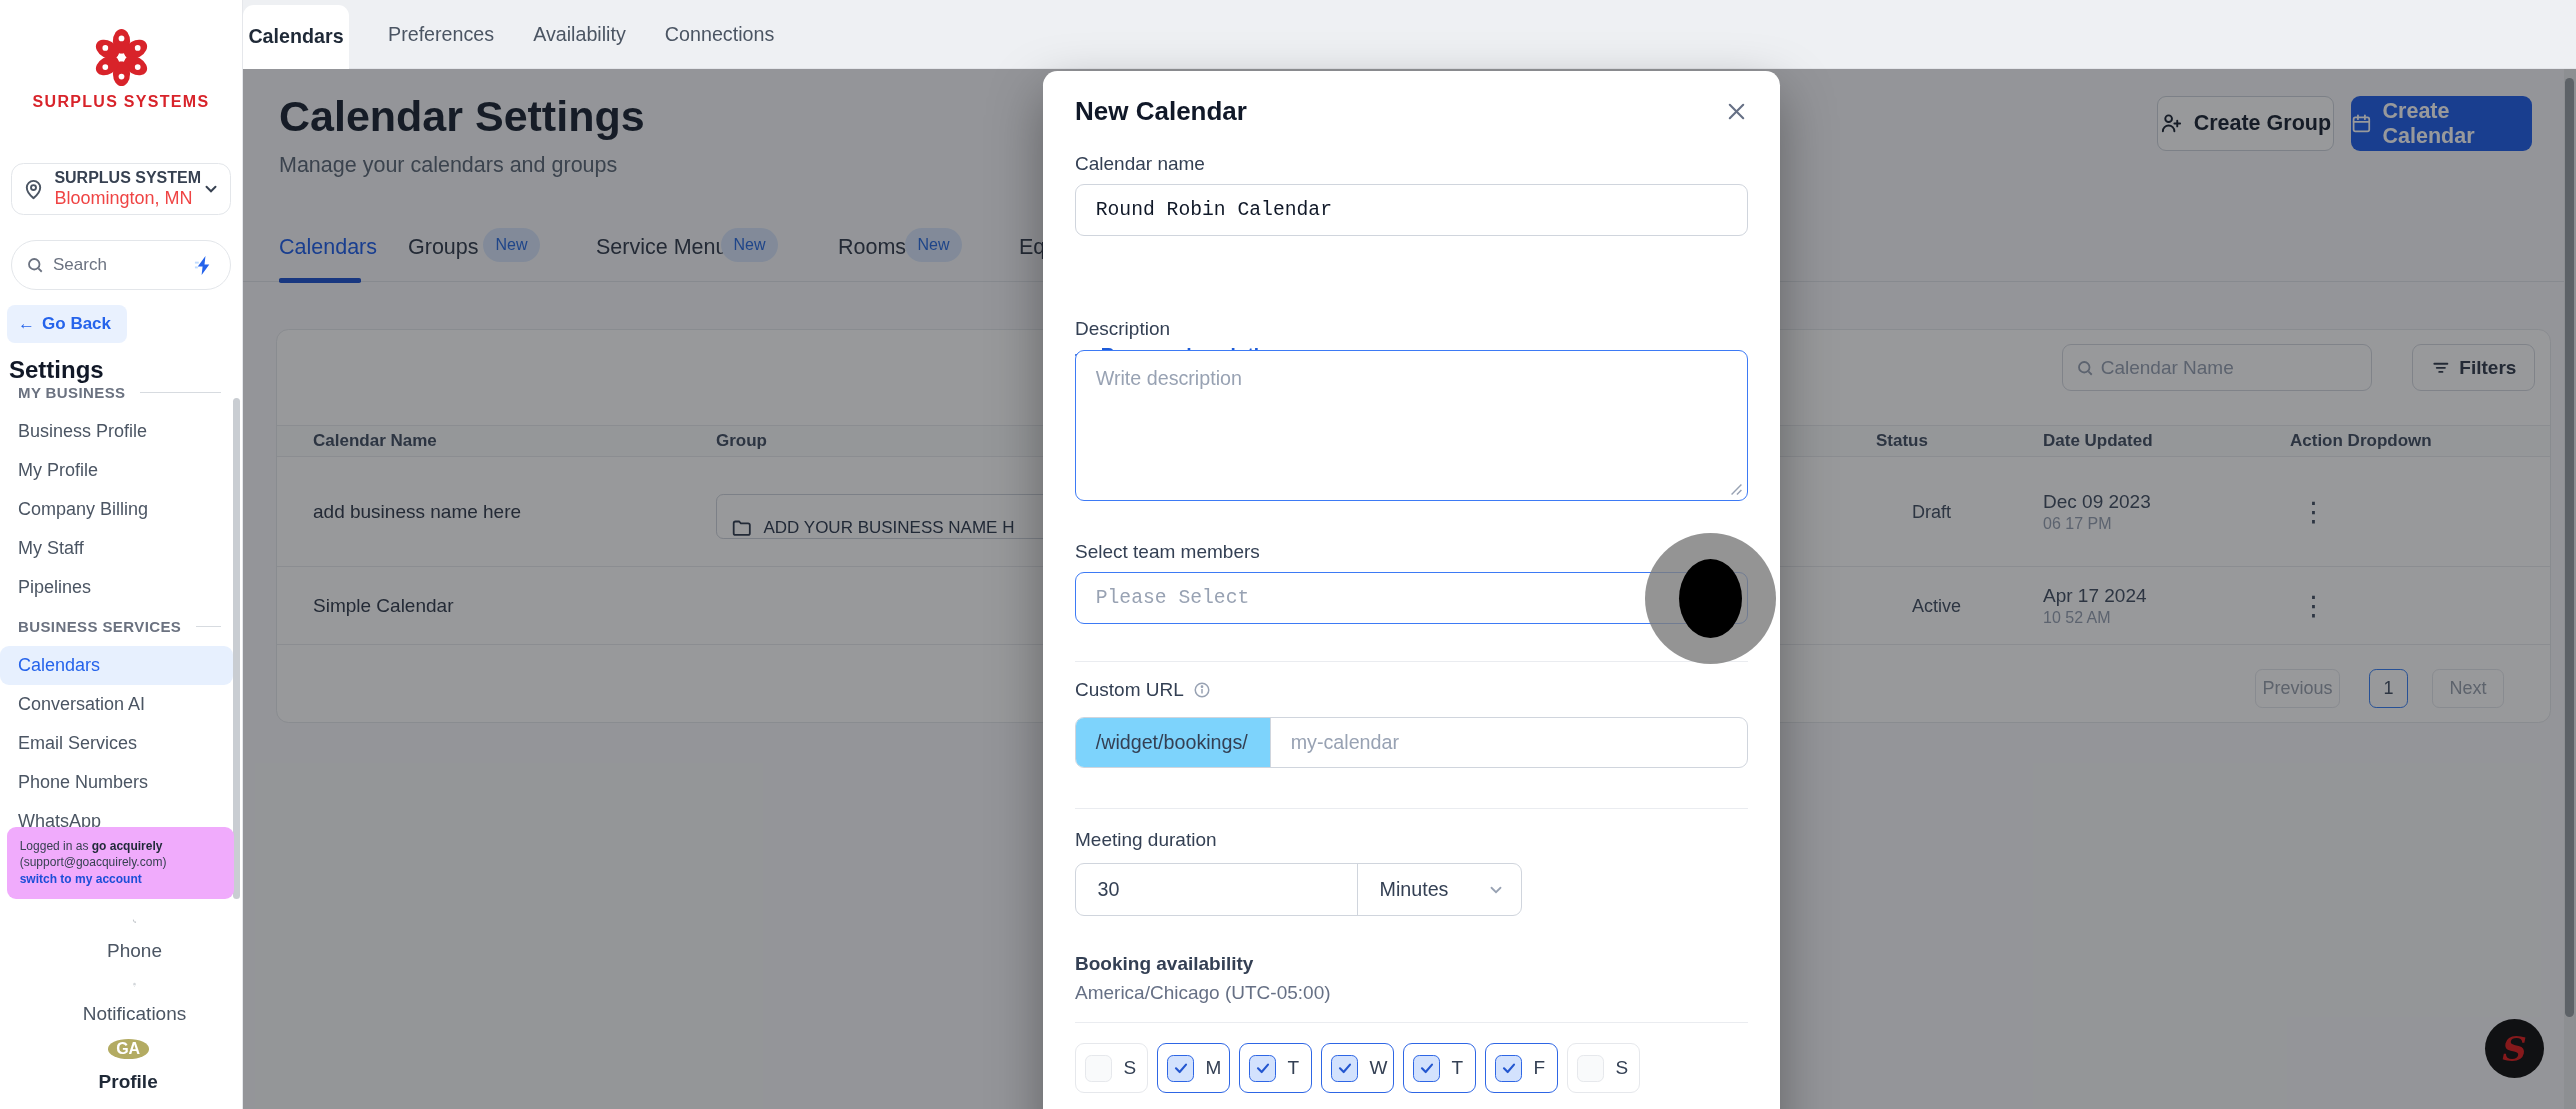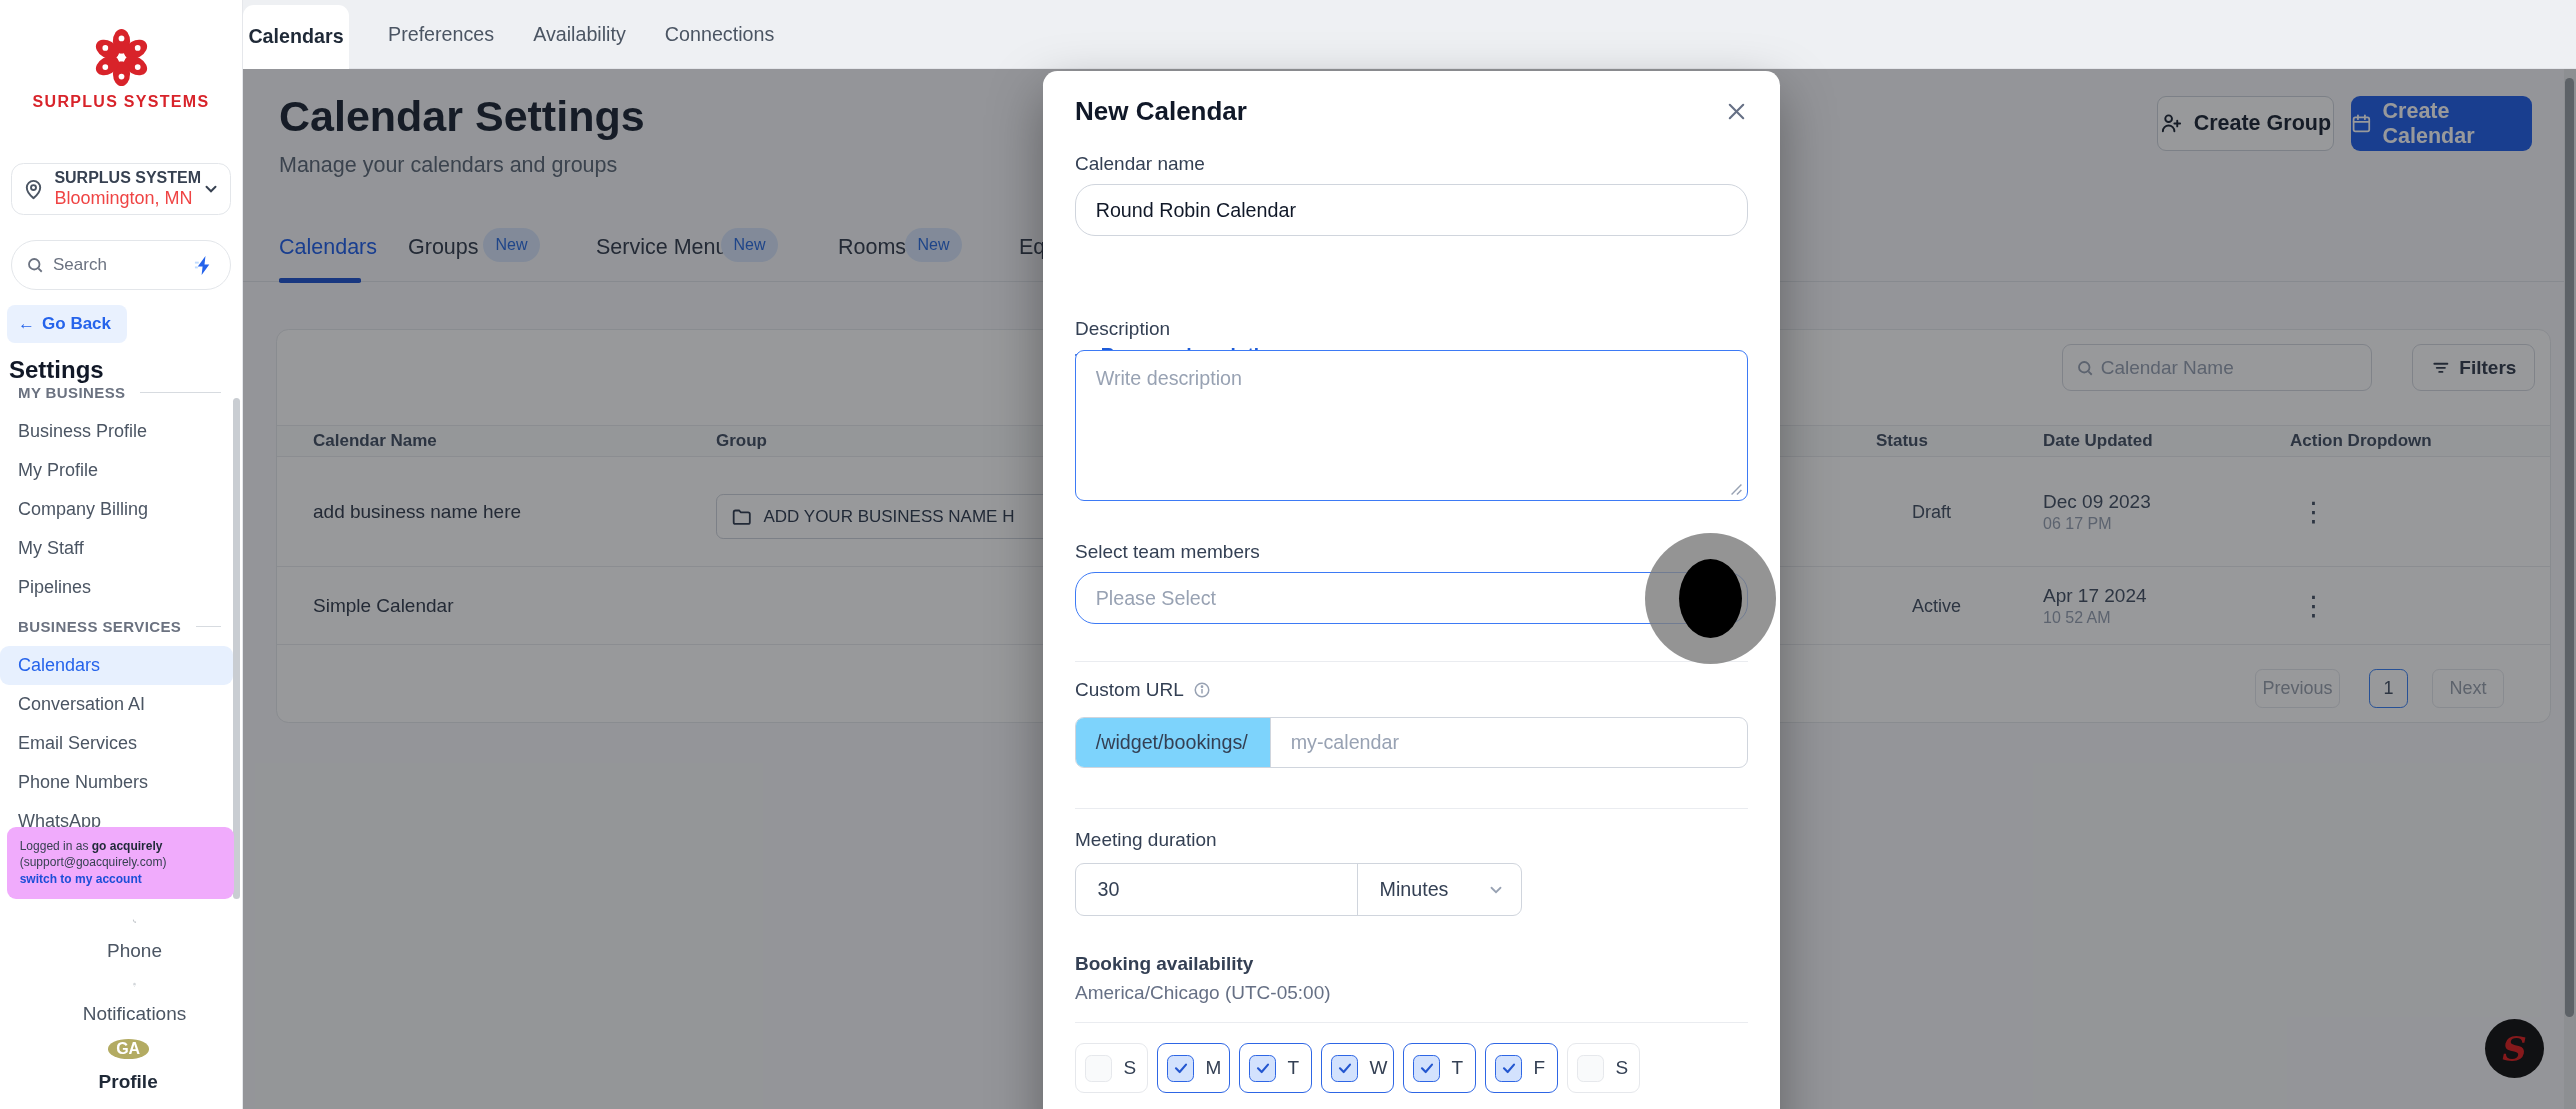--- a/index.html
+++ b/index.html
@@ -53,21 +53,21 @@
 
   .card { position:absolute; left:33px; top:260px; width:2275px; height:394px; background:#ffffff; border:0.9px solid #e6e8ec; border-radius:12.5px; }
   .tb-search { position:absolute; left:1785px; top:14.3px; width:310px; height:47px; border:1.3px solid #d6dae1; border-radius:9px; display:flex; align-items:center; padding:0 12.5px; gap:7.2px; }
   .tb-search .ph { font-size:19px; color:#98a2b3; }
   .tb-filters { position:absolute; left:2135px; top:14.3px; width:123px; height:47px; border:1.3px solid #d6dae1; border-radius:9px; display:flex; align-items:center; justify-content:center; gap:9px; font-size:19px; font-weight:600; color:#374151; }
   .thead { position:absolute; left:0; right:0; top:95px; height:32px; background:#fafbfc; border-top:0.9px solid #e8eaee; border-bottom:0.9px solid #e8eaee; }
   .th { position:absolute; top:50%; transform:translateY(-50%); font-size:17px; font-weight:600; color:#475467; }
   .trow1 { position:absolute; left:0; right:0; top:127px; height:110px; border-bottom:0.9px solid #e8eaee; }
   .trow2 { position:absolute; left:0; right:0; top:237px; height:78px; border-bottom:0.9px solid #e8eaee; }
   .td-name { position:absolute; left:36px; top:50%; transform:translateY(-50%); font-size:19px; color:#374151; }
-  .group-chip { position:absolute; left:439px; top:37px; width:429px; height:45px; border:1.3px solid #cfd4dc; border-radius:7.2px; display:flex; align-items:center; gap:10.7px; padding:0 14.3px; font-size:17px; color:#344054; white-space:nowrap; overflow:hidden; }
+  .group-chip { position:absolute; left:439px; top:37px; width:429px; height:45px; border:1.3px solid #cfd4dc; border-radius:7.2px; display:flex; align-items:flex-end; gap:10.7px; padding:0 14.3px; font-size:17px; color:#344054; white-space:nowrap; overflow:hidden; }
   .td-status { position:absolute; left:1635px; top:50%; transform:translateY(-50%); font-size:18px; color:#475467; }
   .td-date { position:absolute; left:1766px; top:50%; transform:translateY(-50%); }
   .td-date .d { font-size:19px; color:#475467; }
   .td-date .t { font-size:16px; color:#98a2b3; margin-top:2.7px; }
   .td-kebab { position:absolute; left:2023px; top:50%; transform:translateY(-50%); font-size:27px; color:#475467; line-height:1; }
   .pg-btn { position:absolute; top:339px; height:39px; border:1.3px solid #e4e7ec; border-radius:7.2px; background:#fff; display:flex; align-items:center; justify-content:center; font-size:18px; color:#9aa2af; }
   .pg-prev { left:1978px; width:85px; }
   .pg-num  { left:2092px; width:39px; border-color:#3b82f6; color:#475467; }
   .pg-next { left:2155px; width:72px; }
 
@@ -75,21 +75,21 @@
   .chat-glyph { color:#e02424; font-family:"DejaVu Serif",serif; font-size:34px; font-weight:700; font-style:italic; }
   .vscroll { position:absolute; right:0; top:0; bottom:0; width:12.5px; background:#eceef0; }
   .vscroll .thumb { position:absolute; left:1.8px; right:1.8px; top:9px; height:939px; background:#9aa0a6; border-radius:5.4px; }
 
   
   .dim { position:absolute; left:243px; top:69px; right:0; bottom:0; background:rgba(10,12,16,0.42); z-index:40; }
   .modal { position:absolute; left:1043px; top:71px; width:737px; height:1073px; background:#ffffff; border-radius:14.3px; box-shadow:0 21.5px 54px rgba(0,0,0,0.35); z-index:60; padding:0 32px; }
   .modal-title { position:absolute; left:32px; top:25px; font-size:26px; font-weight:700; color:#101828; }
   .modal-close { position:absolute; right:32px; top:29px; width:23px; height:23px; cursor:pointer; }
   .m-label { position:absolute; left:32px; font-size:19px; color:#344054; }
-  .m-input { position:absolute; left:32px; width:673px; border:1.3px solid #d0d5dd; border-radius:20px; font-family:Liberation Sans, sans-serif; font-size:19.7px; color:#101828; padding:0 19.7px; background:#fff; }
+  .m-input { position:absolute; left:32px; width:673px; border:1.3px solid #d0d5dd; border-radius:9px; font-family:Liberation Mono, monospace; font-size:19.7px; color:#101828; padding:0 19.7px; background:#fff; }
   .m-input::placeholder, .m-ta::placeholder { color:#98a2b3; }
   .m-input.focus, .m-ta { border-color:#3d7af5; }
   .remove-desc { position:absolute; left:32px; top:273px; display:flex; align-items:center; gap:10.7px; font-size:19px; font-weight:600; color:#1d5bd8; }
   .remove-desc .minus { width:15px; height:2.7px; background:#1d5bd8; border-radius:1.8px; }
   .m-ta { position:absolute; left:32px; top:279px; width:673px; height:151px; border:1.3px solid #3d7af5; border-radius:9px; font-family:inherit; font-size:19.7px; color:#101828; padding:16px 19.7px; resize:none; }
   .ta-grip { position:absolute; left:685px; top:410px; }
   .m-div { position:absolute; left:32px; width:673px; height:0.9px; background:#eaecf0; }
   .url-group { position:absolute; left:32px; top:646px; width:673px; height:51px; border:1.3px solid #d0d5dd; border-radius:9px; display:flex; overflow:hidden; }
   .url-prefix { width:195px; background:#7dd3fc; border-right:1.3px solid #d0d5dd; display:flex; align-items:center; padding-left:19.7px; font-size:19.7px; color:#344054; }
   .url-value { flex:1; display:flex; align-items:center; padding-left:19.7px; font-size:19.7px; color:#98a2b3; }

